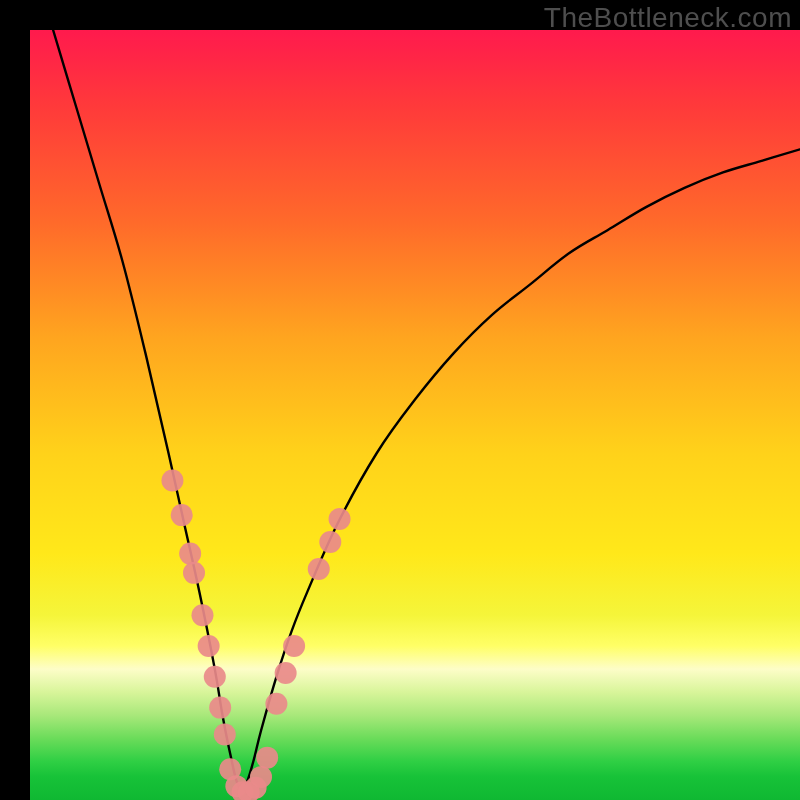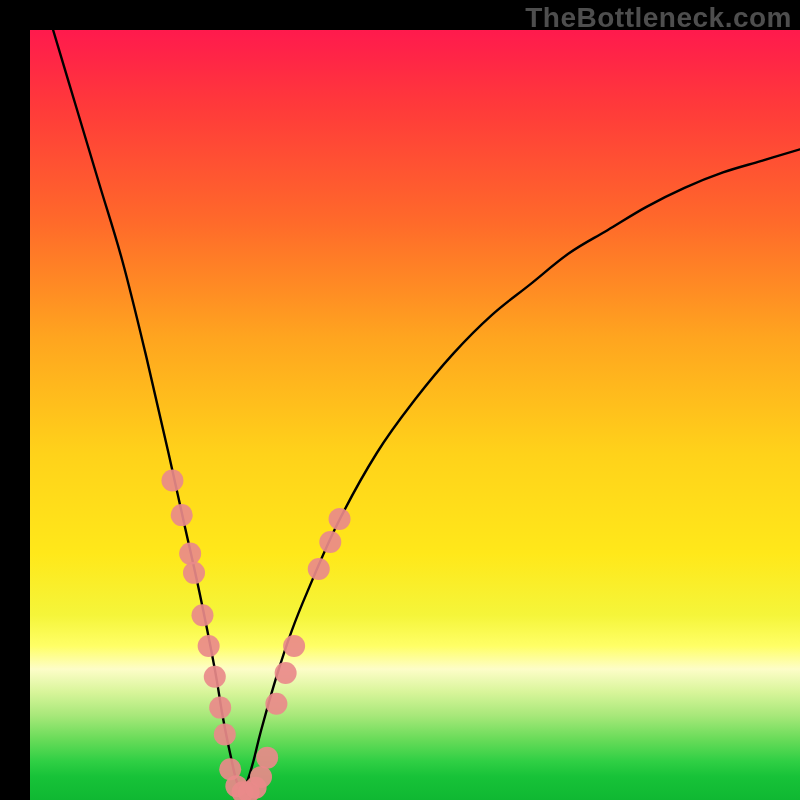--- a/index.html
+++ b/index.html
@@ -43,21 +43,21 @@
       #0fb832 100%
     );
   }
   .watermark {
     position: absolute;
     top: 2px;
     right: 8px;
     color: #4e4e4e;
     font-size: 28px;
     letter-spacing: 0.5px;
-    font-weight: 700;
+    font-weight: 400;
     user-select: none;
   }
   svg.overlay {
     position: absolute;
     left: 30px;
     top: 30px;
     width: 770px;
     height: 770px;
     pointer-events: none;
   }

